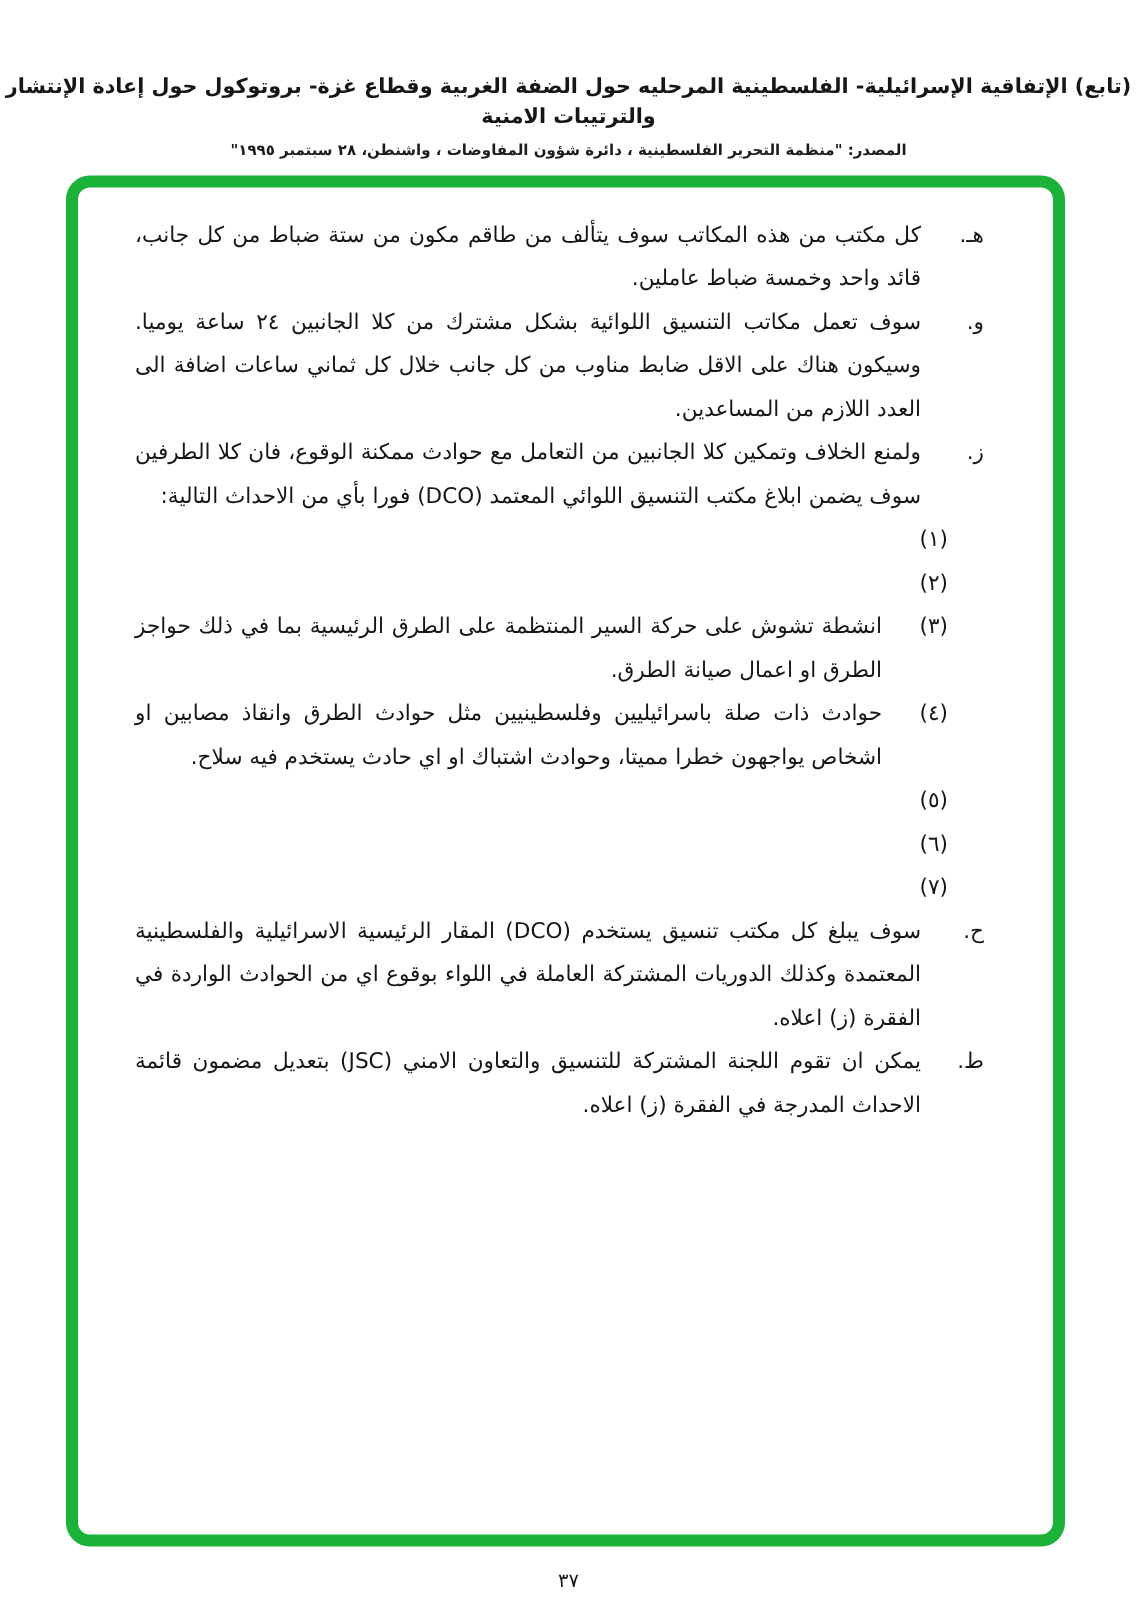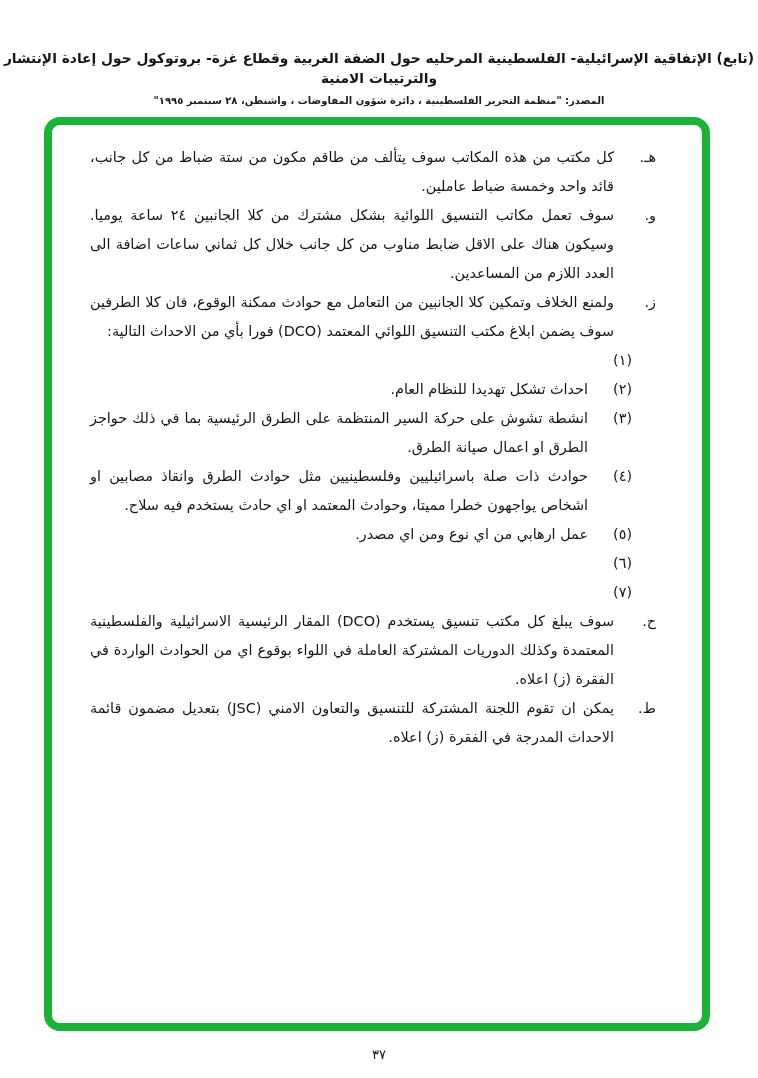--- a/index.html
+++ b/index.html
@@ -101,33 +101,31 @@
   </div>
         <div class="item level-1">
     <span class="marker">ز.</span>
     <span class="text">ولمنع الخلاف وتمكين كلا الجانبين من التعامل مع حوادث ممكنة الوقوع، فان كلا الطرفين سوف يضمن ابلاغ مكتب التنسيق اللوائي المعتمد (DCO) فورا بأي من الاحداث التالية:</span>
   </div>
         <div class="item level-2">
     <span class="marker">(١)</span>
   </div>
         <div class="item level-2">
     <span class="marker">(٢)</span>
-    <span class="text">احداث تشكل تهديدا للنظام العام.</span>
   </div>
         <div class="item level-2">
     <span class="marker">(٣)</span>
     <span class="text">انشطة تشوش على حركة السير المنتظمة على الطرق الرئيسية بما في ذلك حواجز الطرق او اعمال صيانة الطرق.</span>
   </div>
         <div class="item level-2">
     <span class="marker">(٤)</span>
-    <span class="text">حوادث ذات صلة باسرائيليين وفلسطينيين مثل حوادث الطرق وانقاذ مصابين او اشخاص يواجهون خطرا مميتا، وحوادث المعتمد او اي حادث يستخدم فيه سلاح.</span>
+    <span class="text">حوادث ذات صلة باسرائيليين وفلسطينيين مثل حوادث الطرق وانقاذ مصابين او اشخاص يواجهون خطرا مميتا، وحوادث اشتباك او اي حادث يستخدم فيه سلاح.</span>
   </div>
         <div class="item level-2">
     <span class="marker">(٥)</span>
-    <span class="text">عمل ارهابي من اي نوع ومن اي مصدر.</span>
   </div>
         <div class="item level-2">
     <span class="marker">(٦)</span>
   </div>
         <div class="item level-2">
     <span class="marker">(٧)</span>
   </div>
         <div class="item level-1">
     <span class="marker">ح.</span>
     <span class="text">سوف يبلغ كل مكتب تنسيق يستخدم (DCO) المقار الرئيسية الاسرائيلية والفلسطينية المعتمدة وكذلك الدوريات المشتركة العاملة في اللواء بوقوع اي من الحوادث الواردة في الفقرة (ز) اعلاه.</span>

